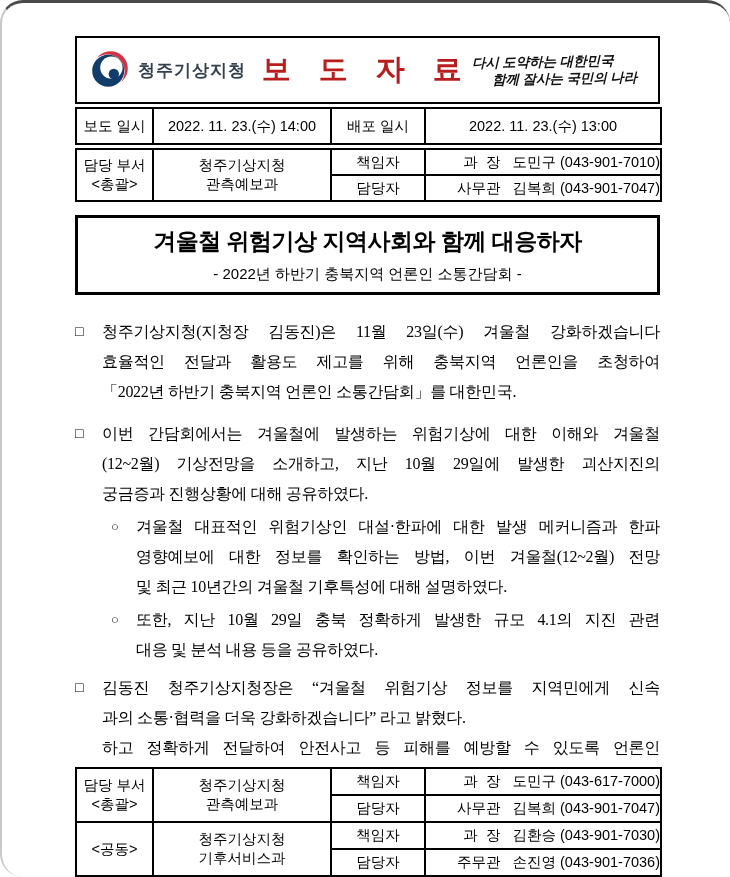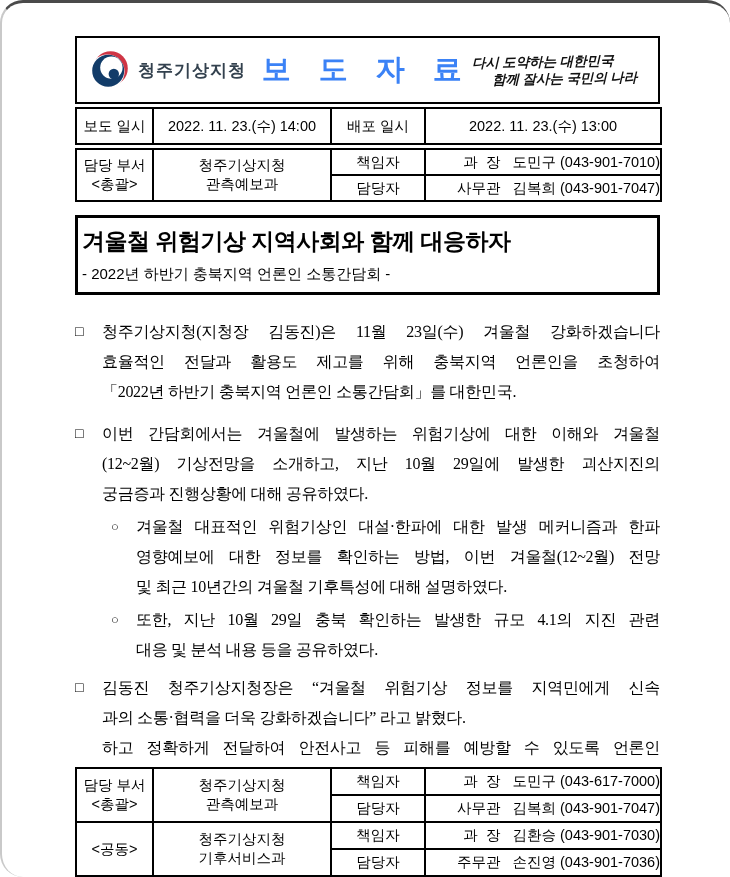--- a/index.html
+++ b/index.html
@@ -16,21 +16,21 @@
     border:2px solid #000; height:68px;
     display:flex; align-items:center; padding:0 10px 0 12px;
   }
   .logo-wrap { display:flex; align-items:center; width:176px; }
   .logo-svg { width:40px; height:40px; flex:0 0 40px; }
   .agency-name {
     margin-left:9px; font-size:17px; font-weight:600; color:#33414e; letter-spacing:1px;
     white-space:nowrap;
   }
   .doc-type {
-    flex:1; text-align:center; font-size:29px; font-weight:bold; color:#3b82f6;
+    flex:1; text-align:center; font-size:29px; font-weight:bold; color:#b91c1c;
     letter-spacing:10px; white-space:nowrap; padding-left:6px;
   }
   .slogan {
     width:186px; font-family:"Liberation Serif","DejaVu Serif",serif;
     font-style:italic; font-weight:bold; font-size:13.5px; color:#111;
     line-height:17px; transform:rotate(-1deg); white-space:nowrap;
   }
   .slogan .l2 { padding-left:20px; }
 
   
@@ -41,21 +41,21 @@
   .t-contact { margin-top:3px; }
   .t-contact td { height:26px; }
   .t-bottom { margin-top:4px; }
   .t-bottom td { height:27px; }
   .c-center { text-align:center; vertical-align:middle; }
   .c-person { text-align:right; vertical-align:middle; padding-left:12px; white-space:pre-wrap; }
   .two-line { line-height:19px; }
 
   
   .title-box {
-    margin-top:13px; border:3px solid #000; padding:8px 4px 7px;
+    margin-top:13px; border:3px solid #000; text-align:center; padding:8px 4px 7px;
   }
   .main-title { font-size:23px; font-weight:bold; letter-spacing:-0.5px; line-height:30px; }
   .sub-title { font-size:15px; font-weight:normal; margin-top:6px; line-height:23px; }
 
   
   .body-text { margin-top:22px; font-family:"Liberation Serif","DejaVu Serif",serif; }
   .para { display:flex; }
   .para .marker { width:27px; flex:0 0 27px; font-size:14px; line-height:30px; }
   .plines { flex:1; }
   .pline { font-size:16px; line-height:30px; letter-spacing:-0.3px; }
@@ -165,21 +165,21 @@
         <div class="plines">
           <div class="pline j">겨울철 대표적인 위험기상인 대설·한파에 대한 발생 메커니즘과 한파</div>
           <div class="pline j">영향예보에 대한 정보를 확인하는 방법, 이번 겨울철(12~2월) 전망</div>
           <div class="pline">및 최근 10년간의 겨울철 기후특성에 대해 설명하였다.</div>
         </div>
       </div>
 
       <div class="para sub" id="s2">
         <span class="marker">○</span>
         <div class="plines">
-          <div class="pline j">또한, 지난 10월 29일 충북 확인하는 발생한 규모 4.1의 지진 관련</div>
+          <div class="pline j">또한, 지난 10월 29일 충북 정확하게 발생한 규모 4.1의 지진 관련</div>
           <div class="pline">대응 및 분석 내용 등을 공유하였다.</div>
         </div>
       </div>
 
       <div class="para" id="p3">
         <span class="marker">□</span>
         <div class="plines">
           <div class="pline j">김동진 청주기상지청장은 “겨울철 위험기상 정보를 지역민에게 신속</div>
           <div class="pline">과의 소통·협력을 더욱 강화하겠습니다” 라고 밝혔다.</div>
           <div class="pline j">하고 정확하게 전달하여 안전사고 등 피해를 예방할 수 있도록 언론인</div>

